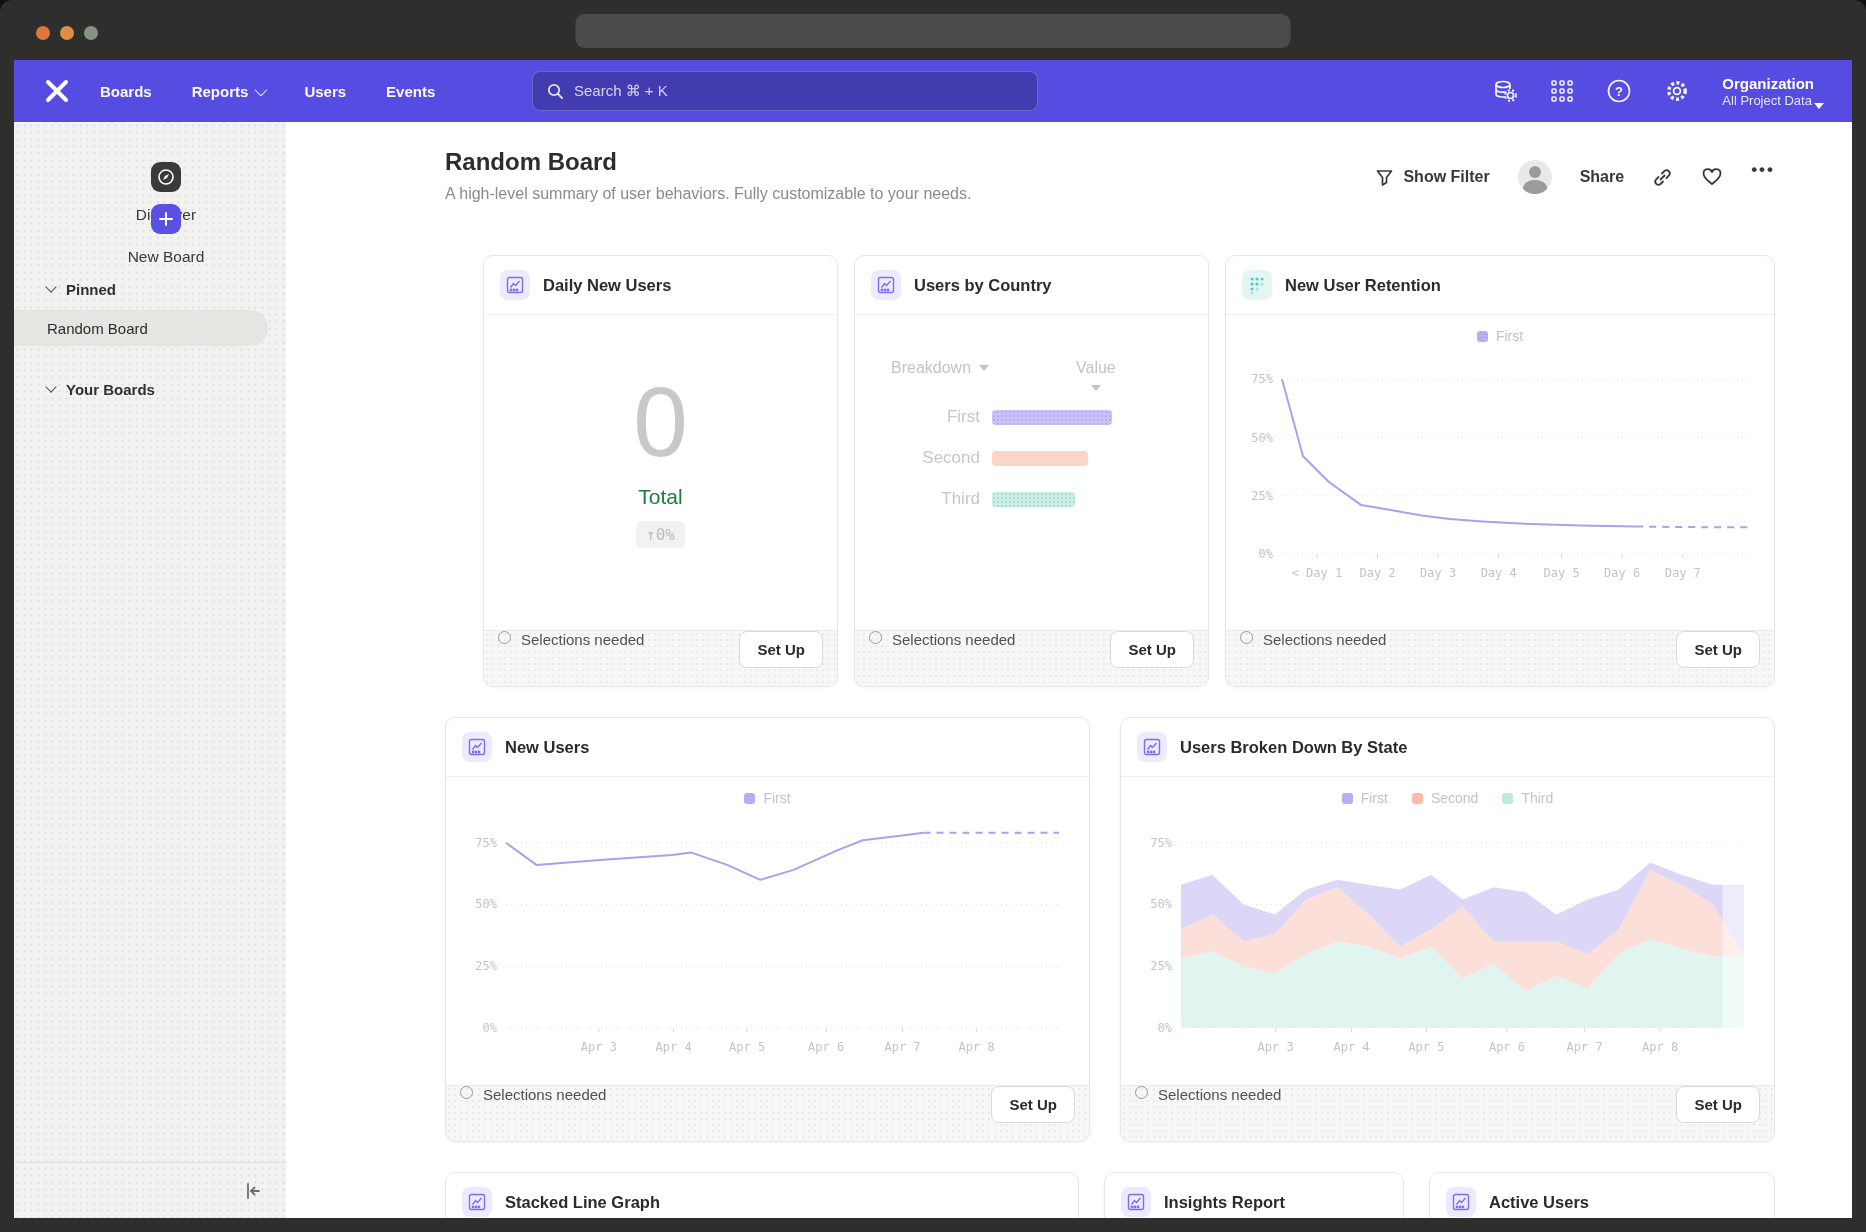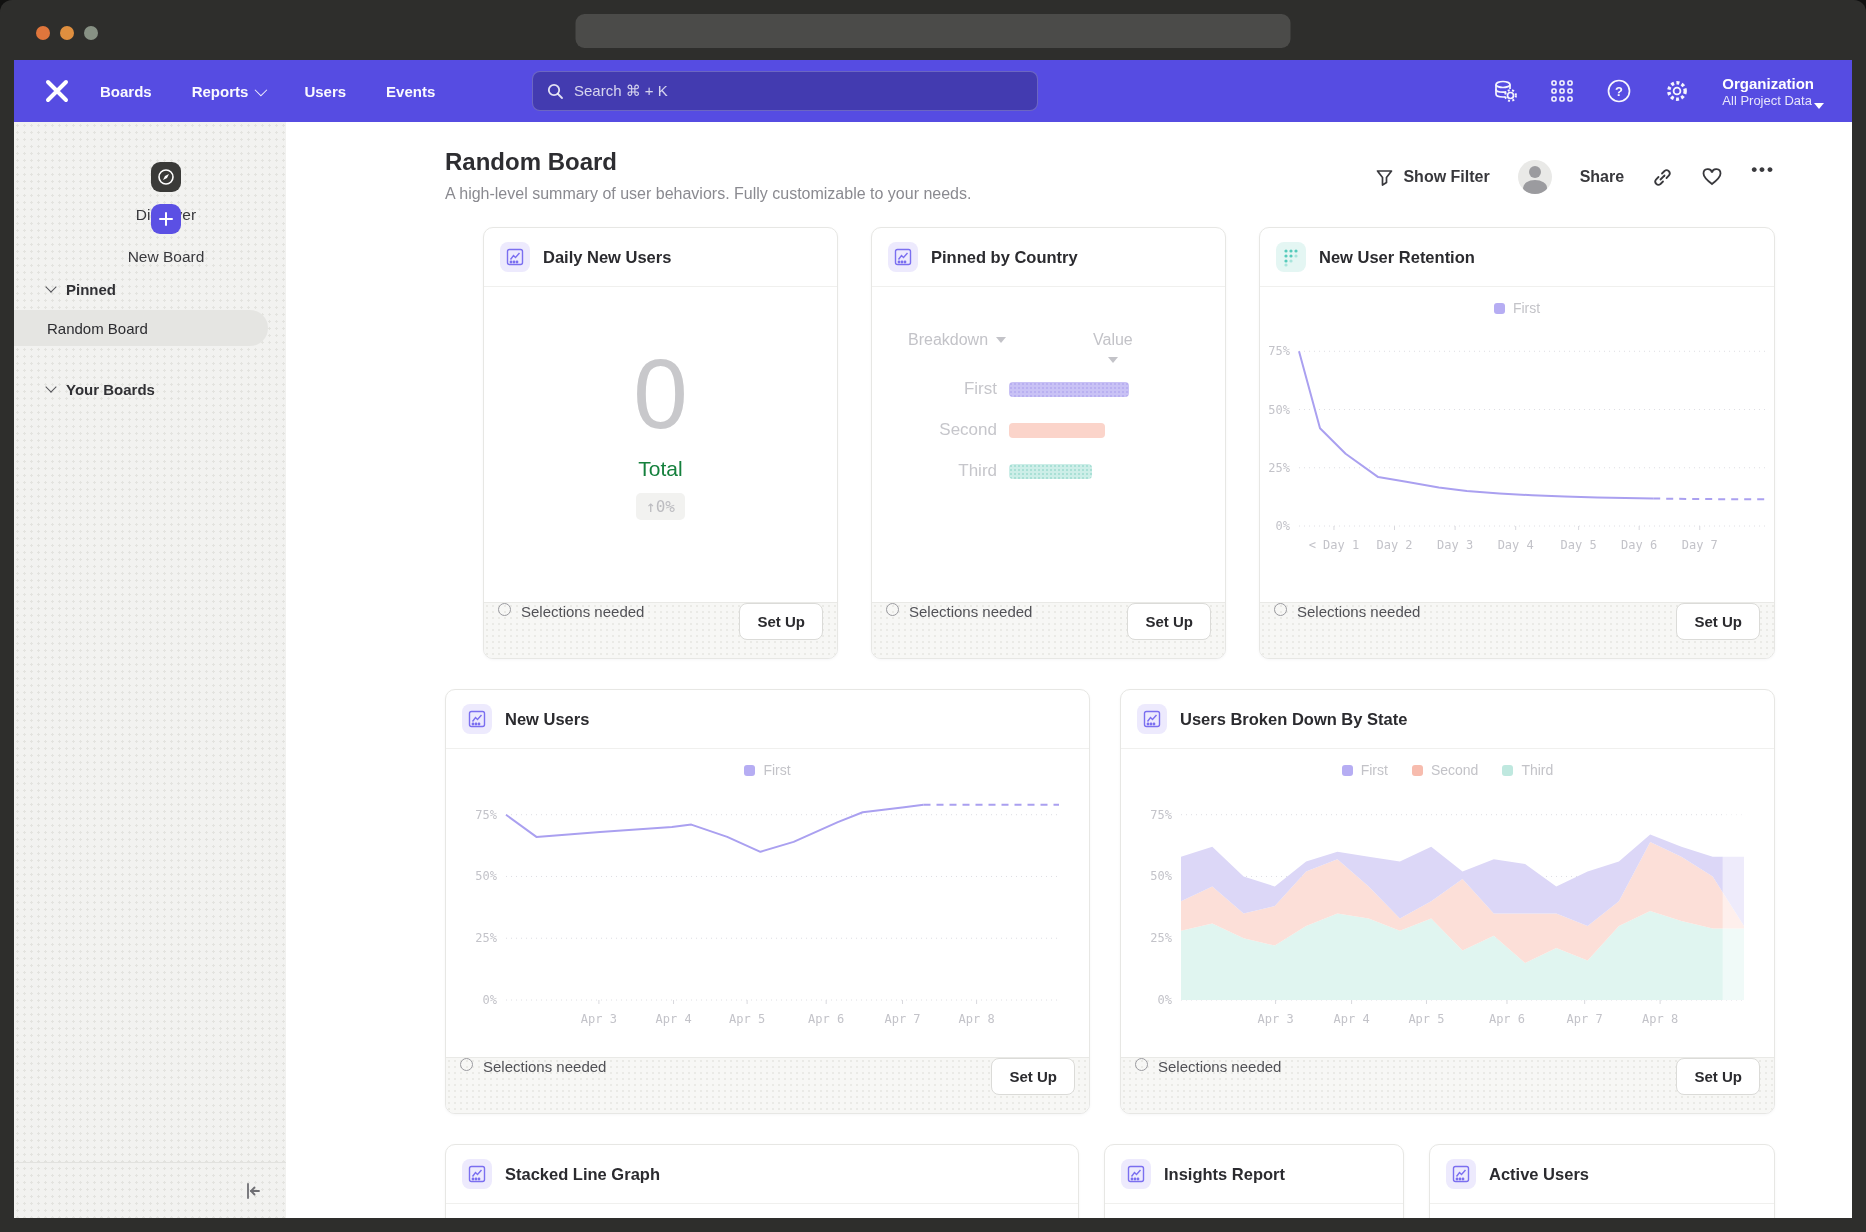--- a/index.html
+++ b/index.html
@@ -63,21 +63,21 @@
   .page-title{font-size:24px;font-weight:700;color:#2d2d31;}
   .page-sub{font-size:16px;color:#8a8a90;margin-top:9px;}
   .head-actions{position:absolute;right:0;top:12px;display:flex;gap:28px;
     color:#38383c;font-size:16px;font-weight:600;}
   .act{display:flex;align-items:center;gap:9px;cursor:pointer;}
   .avatar{width:34px;height:34px;border-radius:50%;background:#e9e9e7;position:relative;overflow:hidden;cursor:pointer;}
   .avatar:before{content:"";position:absolute;left:11px;top:6px;width:12px;height:12px;border-radius:50%;background:#9b9b9f;}
   .avatar:after{content:"";position:absolute;left:5px;top:20px;width:24px;height:16px;border-radius:50%;background:#9b9b9f;}
   .dots3{font-size:17px;letter-spacing:2px;color:#3a3a3e;font-weight:700;cursor:pointer;}
 
-  .row1{margin-top:24px;display:grid;grid-template-columns:355px 355px 1fr;gap:33px;padding-left:38px;}
+  .row1{margin-top:52px;display:grid;grid-template-columns:355px 355px 1fr;gap:16px;padding-left:38px;}
   .row2{margin-top:30px;display:grid;grid-template-columns:645px 1fr;gap:30px;}
   .row3{margin-top:30px;display:grid;grid-template-columns:634px 300px 1fr;gap:25px;}
   .card{background:#fff;border:1px solid #e7e7e4;border-radius:10px;display:flex;flex-direction:column;
     overflow:hidden;box-shadow:0 1px 3px rgba(25,25,50,.04);}
   .row1 .card{height:432px;}
   .row2 .card{height:425px;}
   .row3 .card{height:180px;}
   .card-head{display:flex;align-items:center;gap:13px;padding:14px 16px;border-bottom:1px solid #f0f0ee;flex:0 0 auto;}
   .card-title{font-size:16.5px;font-weight:700;color:#2b2b2f;}
   .chart-ic{width:30px;height:30px;border-radius:8px;background:#edeafd;display:flex;
@@ -326,21 +326,21 @@
             <div class="card-head">
               <span class="chart-ic">
                 <svg width="20" height="20" viewBox="0 0 20 20" fill="none" stroke="#7b6ff0" stroke-width="1.4">
                   <rect x="2.5" y="2.5" width="15" height="15" rx="2"></rect>
                   <path d="M5.5 12.5 L8.5 8.5 L10.5 10.5 L14.5 6"></path>
                   <circle cx="6" cy="15" r=".7" fill="#7b6ff0"></circle>
                     <circle cx="9" cy="15" r=".7" fill="#7b6ff0"></circle>
                     <circle cx="12" cy="15" r=".7" fill="#7b6ff0"></circle>
                 </svg>
               </span>
-              <span class="card-title">Pinned by Country</span>
+              <span class="card-title">Users by Country</span>
             </div>
             <div class="card-body country-body">
               <div class="col-heads">
                 <span class="col-head ch1">
                   <span>Breakdown</span>
                   <span class="tri"></span>
                 </span>
                 <span class="col-head ch2">
                   <span>Value</span>
                   <span class="tri"></span>

